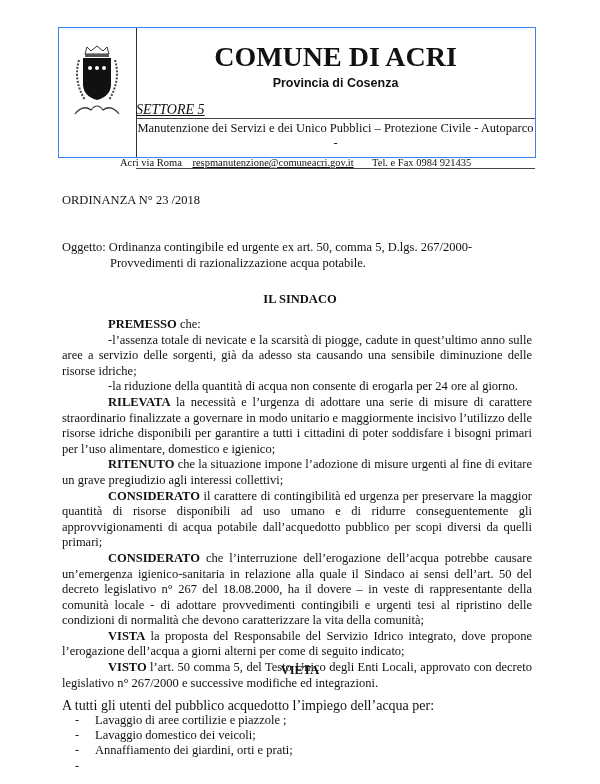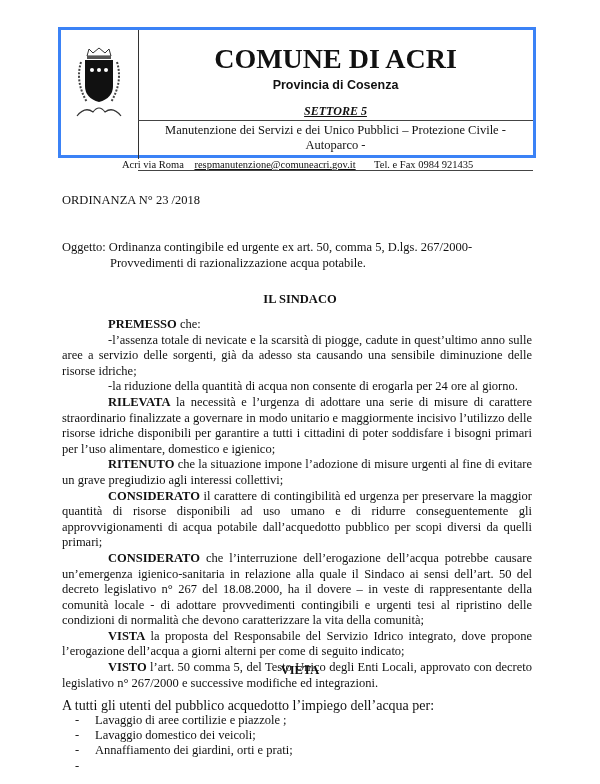--- a/index.html
+++ b/index.html
@@ -1,29 +1,29 @@
 <!DOCTYPE html>
 <html><head>
 <meta charset="utf-8">
 <style>
   html, body { margin: 0; padding: 0; background: #ffffff; }
   body { width: 600px; height: 784px; position: relative; overflow: hidden;
          font-family: "Liberation Serif", serif; color: #111; }
   .hdr { position: absolute; left: 58px; top: 27px; width: 478px; height: 131px;
-         border: 3px solid #3b82f6; box-sizing: border-box; }
+         border: 1px solid #3b82f6; box-sizing: border-box; }
   .crest-cell { position: absolute; left: 0; top: 0; width: 77px; height: 129px;
                 border-right: 1px solid #333; }
   .hdr-sub1 { position: absolute; left: 77px; right: 0; top: 90px; border-top: 1px solid #444; }
   .hdr-sub2 { position: absolute; left: 77px; right: 0; top: 140px; border-top: 1px solid #444; }
   .hdr-title { position: absolute; left: 77px; right: 0; top: 13px; text-align: center;
                font-size: 28px; font-weight: bold; letter-spacing: 0px; }
   .hdr-prov { position: absolute; left: 77px; right: 0; top: 48px; text-align: center;
               font-family: "Liberation Sans", sans-serif; font-size: 12.5px; font-weight: bold; }
-  .hdr-sett { position: absolute; left: 77px; right: 0; top: 74px; text-align: center;
-              font-size: 12px; font-style: italic; font-weight: bold; text-decoration: underline; }
+  .hdr-sett { position: absolute; left: 77px; right: 0; top: 74px; text-align: left;
+              font-size: 14px; font-style: italic; font-weight: normal; text-decoration: underline; }
   .hdr-line1 { position: absolute; left: 77px; right: 0; top: 93px; text-align: center; font-size: 12.5px; }
   .hdr-line2 { position: absolute; left: 77px; right: 0; top: 110px; text-align: center; font-size: 12.5px; }
   .hdr-line3 { position: absolute; left: 61px; right: 0; top: 129px; text-align: left; font-size: 10.5px; }
   .hdr-line3 .email { text-decoration: underline; margin: 0 16px 0 8px; }
   .crest { position: absolute; left: 12px; top: 16px; width: 52px; height: 80px; }
 
   .ord { position: absolute; left: 62px; top: 193px; font-size: 12.5px; }
   .ogg1 { position: absolute; left: 62px; top: 240px; font-size: 12.5px; }
   .ogg2 { position: absolute; left: 110px; top: 256px; font-size: 12.5px; }
   .sindaco { position: absolute; left: 0; right: 0; top: 292px; text-align: center; font-size: 12.5px; font-weight: bold; }

